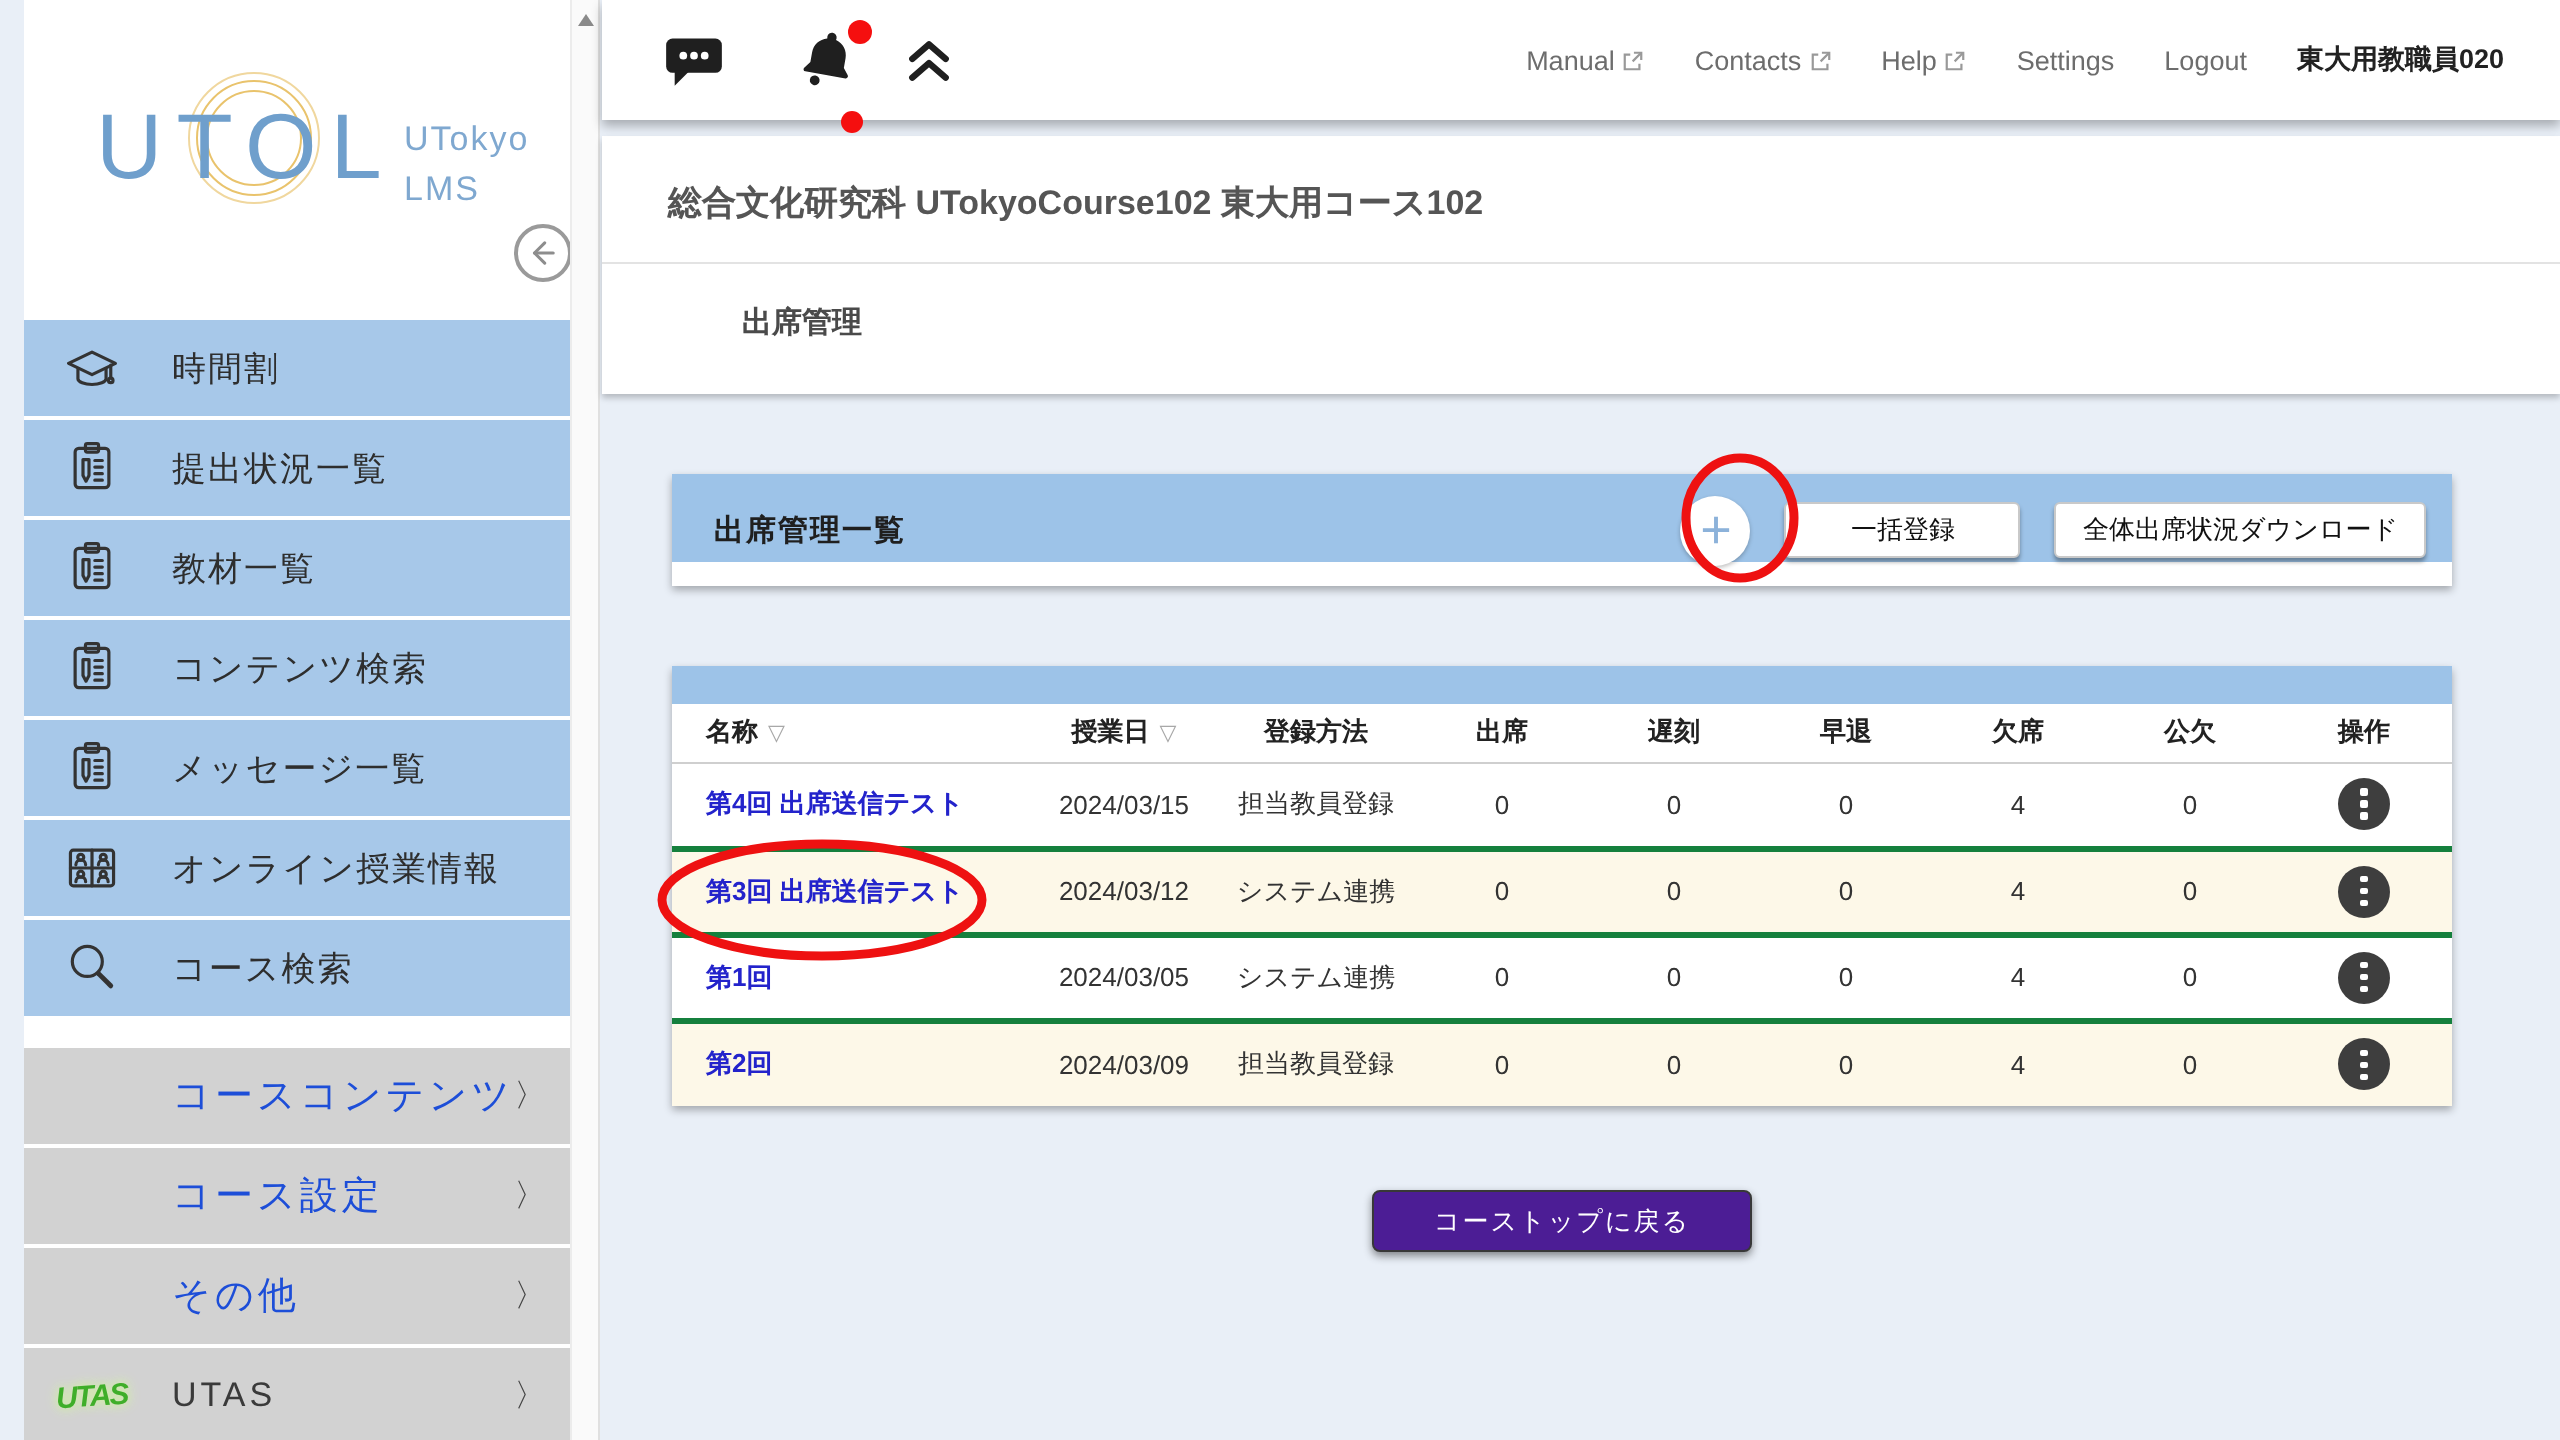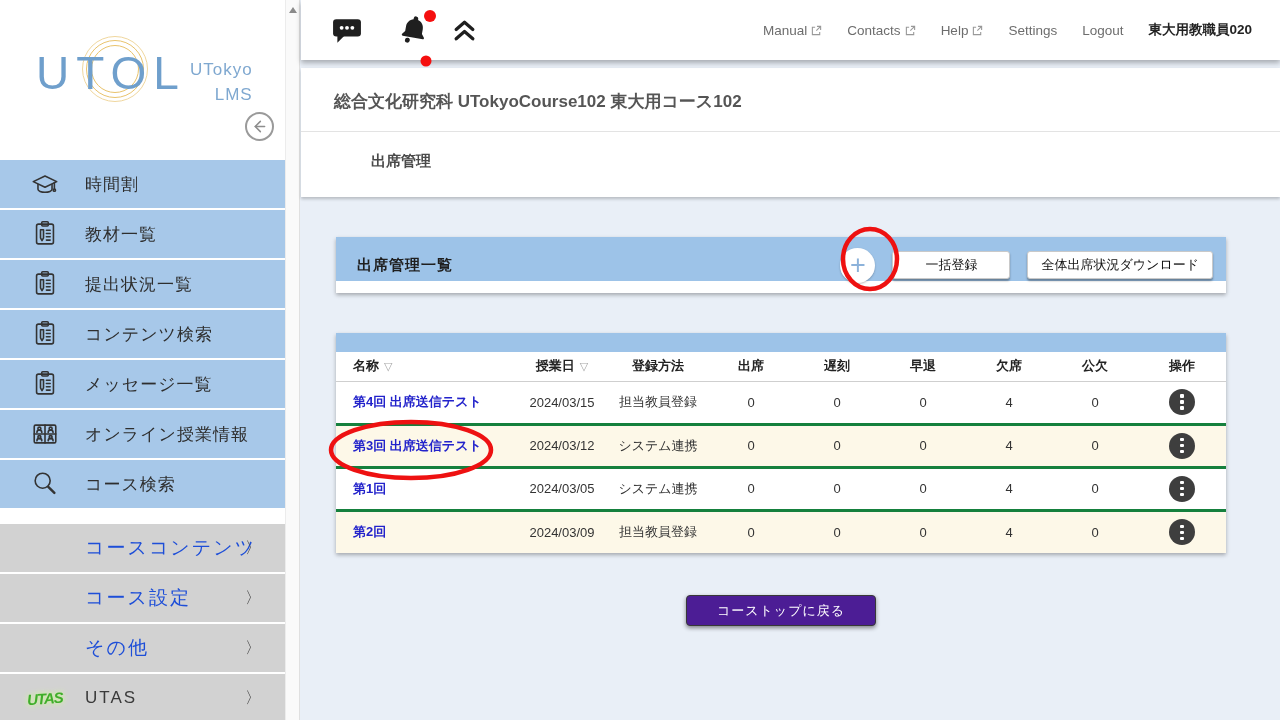--- a/index.html
+++ b/index.html
@@ -3,30 +3,30 @@
 <meta charset="utf-8">
 <style>
   * { margin:0; padding:0; box-sizing:border-box; }
   html,body { width:1280px; height:720px; overflow:hidden; }
   body {
     font-family:"Liberation Sans","DejaVu Sans",sans-serif;
     background:#e9eff7; position:relative; color:#333;
   }
 
   
-  .sidebar { position:absolute; left:0; top:0; width:285px; height:720px; background:#fff;text-align:right; }
+  .sidebar { position:absolute; left:12px; top:0; width:285px; height:720px; background:#fff; }
   .logo-area { position:relative; height:160px; background:#fff; }
   .logo-rings { position:absolute; left:86px; top:40px; width:58px; height:58px; border:1.5px solid #e9c36c; border-radius:50%; }
   .logo-rings::before { content:""; position:absolute; inset:4px; border:1.5px solid #e9c36c; border-radius:50%; }
   .logo-rings::after { content:""; position:absolute; inset:-5px; border:1.5px solid #f0d79e; border-radius:50%; }
   .logo-text { position:absolute; left:36px; top:46px; font-size:46px; font-weight:400; color:#6f9fcc; letter-spacing:7px; }
   .logo-sub { position:absolute; left:190px; top:58px; font-size:17px; line-height:1.45; color:#7fa8d0; letter-spacing:1px; }
   .collapse-btn { position:absolute; right:11px; top:112px; width:29px; height:29px; border:2px solid #9a9a9a; border-radius:50%; background:#fff; display:flex; align-items:center; justify-content:center; cursor:pointer; }
 
-  .side-item { height:48px; margin-bottom:2px; background:#a7c8e9; display:flex; align-items:center; padding-left:29px; cursor:pointer; }
+  .side-item { height:48px; margin-bottom:2px; background:#a7c8e9; display:flex; align-items:center; padding-left:18px; cursor:pointer; }
   .side-item .ic { width:32px; height:32px; margin-right:24px; flex:0 0 32px; display:flex; align-items:center; justify-content:center; }
   .side-item .lbl { font-size:17px; color:#2e2e2e; letter-spacing:1px; }
   .side-gap { height:14px; background:#fff; }
   .side-item.gray { background:#d2d2d2; position:relative; }
   .side-item.gray .lbl-plain { font-size:19px; color:#1d4ed8; letter-spacing:2px; margin-left:56px; }
   .side-item.gray .chev { position:absolute; right:24px; font-size:16px; color:#444; }
   .utas-logo { font-size:15px; font-weight:800; font-style:italic; color:#3fae2a; letter-spacing:-1px;
                text-shadow:0 0 4px #cdeea0,0 0 7px #d9f3b0; transform:rotate(-4deg); }
   .side-item.gray .with-icon-lbl { font-size:17px; color:#3a3a3a; letter-spacing:2px; }
 
@@ -116,32 +116,32 @@
     </div>
     <div class="side-item">
       <span class="ic">
         <svg class="ln" width="30" height="30" viewBox="0 0 32 32">
             <rect x="7" y="5.5" width="18" height="21" rx="2"></rect>
             <rect x="12.5" y="3" width="7" height="4.5" rx="1"></rect>
             <path d="M17.5 12 h4 M17.5 15.5 h4 M17.5 19 h4 M17.5 22.5 h4"></path>
             <path d="M11.2 11.5 v8.5 l1.6 3 l1.6 -3 v-8.5 z"></path>
           </svg>
       </span>
-      <span class="lbl">教材一覧</span>
+      <span class="lbl">提出状況一覧</span>
     </div>
     <div class="side-item">
       <span class="ic">
         <svg class="ln" width="30" height="30" viewBox="0 0 32 32">
             <rect x="7" y="5.5" width="18" height="21" rx="2"></rect>
             <rect x="12.5" y="3" width="7" height="4.5" rx="1"></rect>
             <path d="M17.5 12 h4 M17.5 15.5 h4 M17.5 19 h4 M17.5 22.5 h4"></path>
             <path d="M11.2 11.5 v8.5 l1.6 3 l1.6 -3 v-8.5 z"></path>
           </svg>
       </span>
-      <span class="lbl">提出状況一覧</span>
+      <span class="lbl">教材一覧</span>
     </div>
     <div class="side-item">
       <span class="ic">
         <svg class="ln" width="30" height="30" viewBox="0 0 32 32">
             <rect x="7" y="5.5" width="18" height="21" rx="2"></rect>
             <rect x="12.5" y="3" width="7" height="4.5" rx="1"></rect>
             <path d="M17.5 12 h4 M17.5 15.5 h4 M17.5 19 h4 M17.5 22.5 h4"></path>
             <path d="M11.2 11.5 v8.5 l1.6 3 l1.6 -3 v-8.5 z"></path>
           </svg>
       </span>

